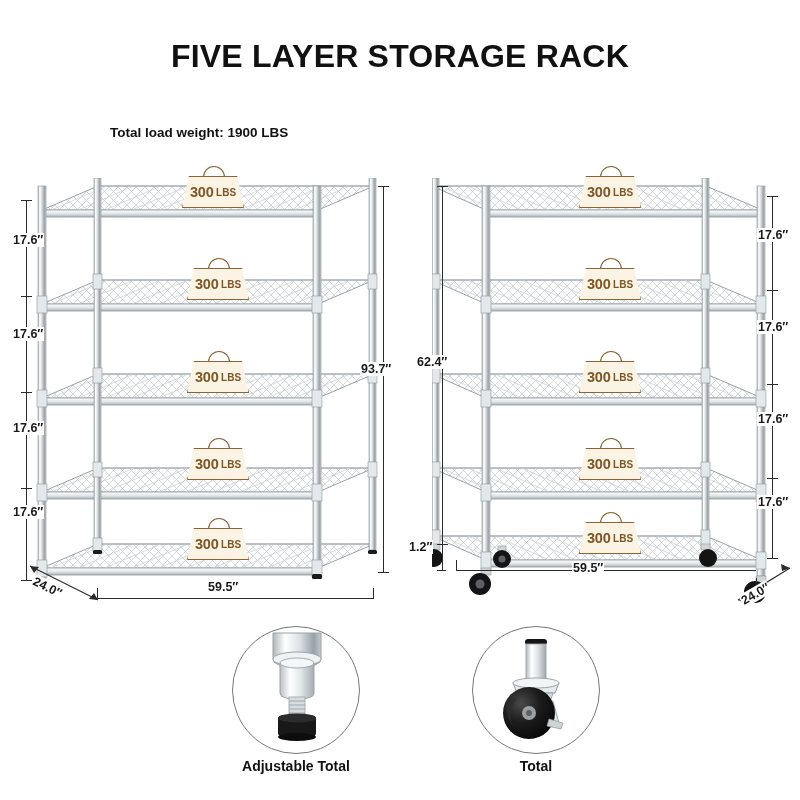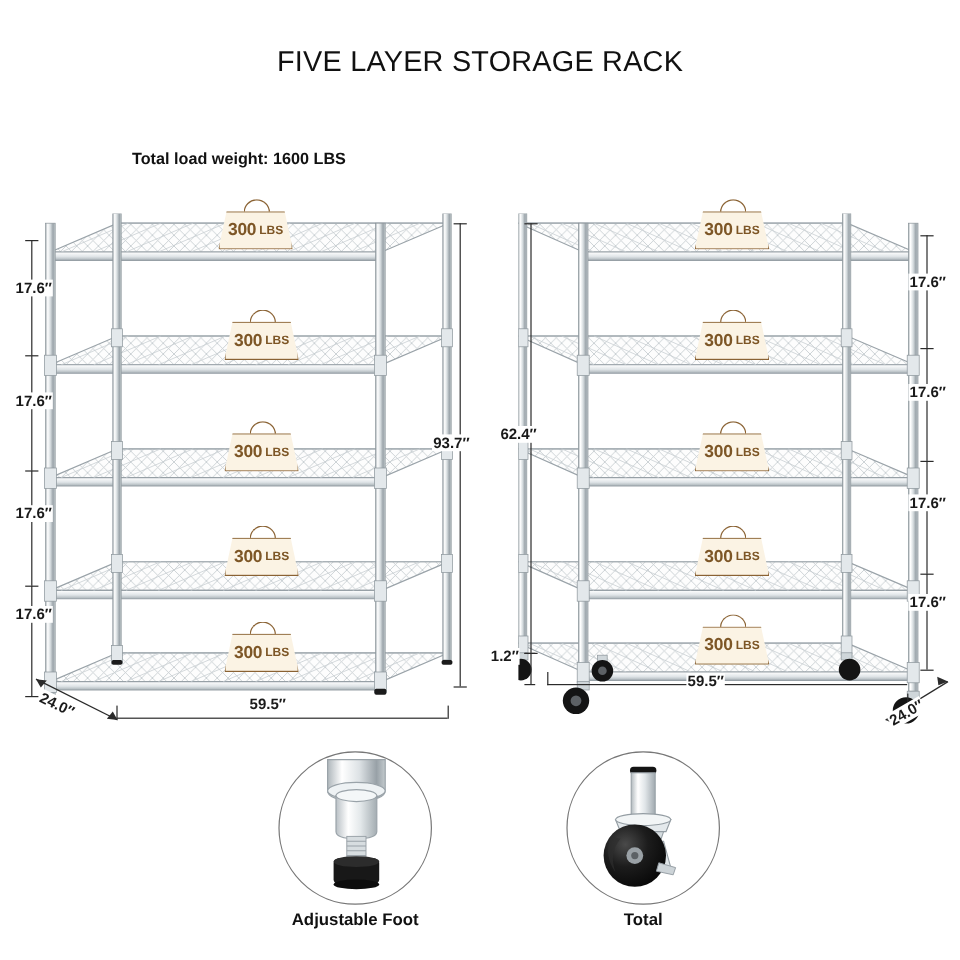--- a/index.html
+++ b/index.html
@@ -20,22 +20,22 @@
     left: 0; top: 0;
     width: 800px; height: 800px;
   }
   .abs { position: absolute; }
 
   #page-title {
     position: absolute;
     left: 0; top: 38px;
     width: 800px;
     text-align: center;
-    font-size: 24px;
-    font-weight: normal;
+    font-size: 32px;
+    font-weight: bold;
     letter-spacing: 0.2px;
     color: #111111;
   }
 
   .load-label {
     position: absolute;
     font-size: 13.5px;
     font-weight: bold;
     color: #111111;
     white-space: nowrap;
@@ -142,21 +142,21 @@
   }
   svg { display: block; }
 </style>
 </head>
 <body>
 
 <div id="stage">
 
   <div id="page-title">FIVE LAYER STORAGE RACK</div>
 
-  <div class="load-label" id="load-label-left">Total load weight: 1600 LBS</div>
+  <div class="load-label" id="load-label-left">Total load weight: 1900 LBS</div>
 
   <svg class="abs" style="left:28px; top:178px;" width="360" height="420" viewBox="0 0 360 420">
     <defs>
       <linearGradient id="postGradL" x1="0" y1="0" x2="1" y2="0">
         <stop offset="0%" stop-color="#a9b1b6"></stop>
         <stop offset="22%" stop-color="#ffffff"></stop>
         <stop offset="50%" stop-color="#d6dcdf"></stop>
         <stop offset="78%" stop-color="#9aa3a9"></stop>
         <stop offset="100%" stop-color="#c6cdd1"></stop>
       </linearGradient>
@@ -668,21 +668,21 @@
             <line x1="56" y1="78" x2="72" y2="78"></line>
           <line x1="56" y1="82" x2="72" y2="82"></line>
             <line x1="56" y1="86" x2="72" y2="86"></line>
         </g>
 
         <path d="M45 92 Q45 88 52 88 L76 88 Q83 88 83 92 L83 106 Q83 112 64 112 Q45 112 45 106 Z" fill="#181818"></path>
         <ellipse cx="64" cy="91" rx="19" ry="4.5" fill="#2c2c2c"></ellipse>
         <ellipse cx="64" cy="110" rx="19" ry="4" fill="#0d0d0d"></ellipse>
       </svg>
     </div>
-    <div class="cap">Adjustable Foot</div>
+    <div class="cap">Adjustable Total</div>
   </div>
 
   <div class="detail" style="left:472px; top:626px;">
     <div class="ring">
       <svg width="128" height="128" viewBox="0 0 128 128">
         <defs>
           <linearGradient id="tubeC" x1="0" y1="0" x2="1" y2="0">
             <stop offset="0%" stop-color="#b2babe"></stop>
             <stop offset="28%" stop-color="#ffffff"></stop>
             <stop offset="58%" stop-color="#e0e5e8"></stop>

